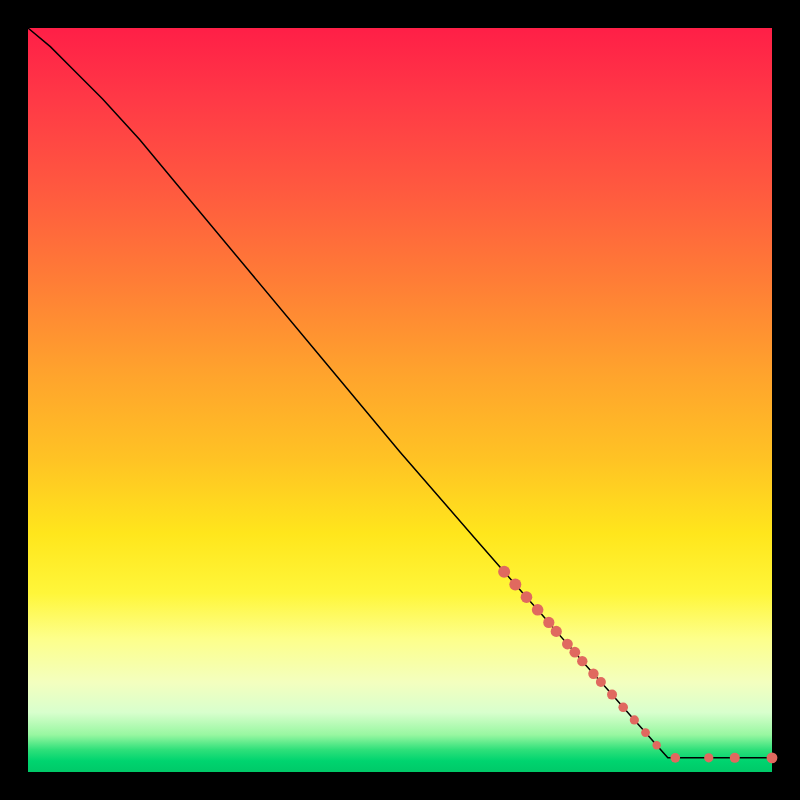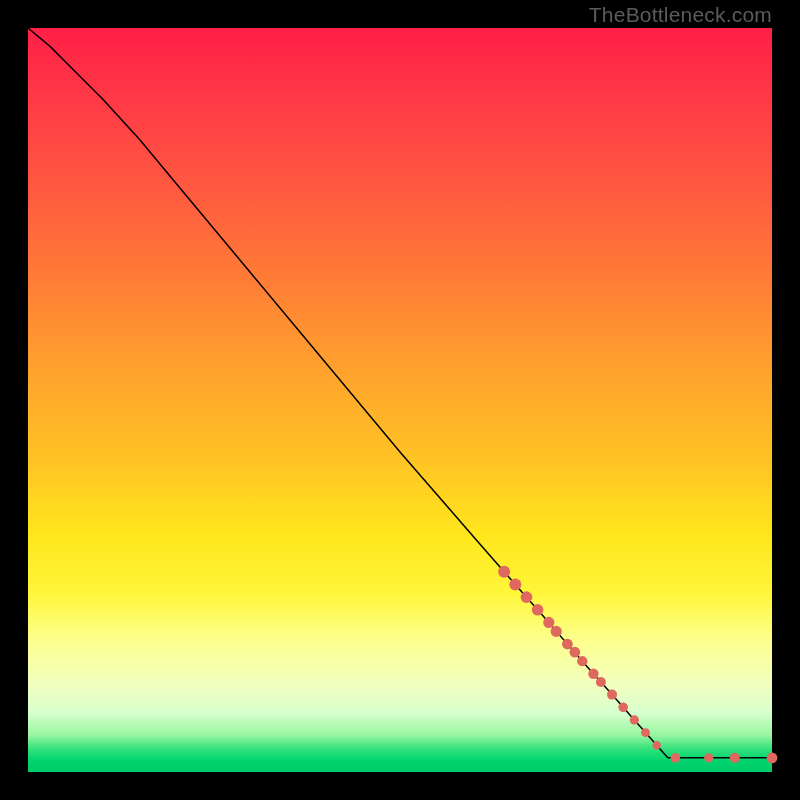--- a/index.html
+++ b/index.html
@@ -65,21 +65,20 @@
   }
   .marker {
     fill: #e0695f;
     stroke: none;
   }
 </style>
 </head>
 <body>
 
 <div class="frame">
-  <div class="attribution">TheBottleneck.com</div>
   <div class="plot-area">
     <svg class="curve" viewBox="0 0 744 744">
       <path id="curve-path" class="line" d="M0.00 0.00 L22.32 18.60 L44.64 40.92 L74.40 70.68 L111.60 111.60 L148.80 156.24 L223.20 245.52 L297.60 334.80 L372.00 424.08 L446.40 509.64 L476.16 543.86 L487.32 556.51 L498.48 569.16 L509.64 581.81 L520.80 594.46 L528.24 603.38 L539.40 616.03 L546.84 624.22 L554.28 633.14 L565.44 645.79 L572.88 653.98 L584.04 666.62 L595.20 679.27 L606.36 691.92 L617.52 704.57 L628.68 717.22 L639.84 729.86 L647.28 729.86 L658.44 729.86 L669.60 729.86 L680.76 729.86 L691.92 729.86 L699.36 729.86 L706.80 729.86 L717.96 729.86 L744.00 729.86" stroke="#000000"></path>
       <g id="markers-g">
           <circle cx="476.16" cy="543.86" r="6.00" class="marker" fill="#e0695f"></circle>
           <circle cx="487.32" cy="556.51" r="6.00" class="marker" fill="#e0695f"></circle>
           <circle cx="498.48" cy="569.16" r="5.80" class="marker" fill="#e0695f"></circle>
           <circle cx="509.64" cy="581.81" r="5.80" class="marker" fill="#e0695f"></circle>
           <circle cx="520.80" cy="594.46" r="5.60" class="marker" fill="#e0695f"></circle>
           <circle cx="528.24" cy="603.38" r="5.60" class="marker" fill="#e0695f"></circle>

